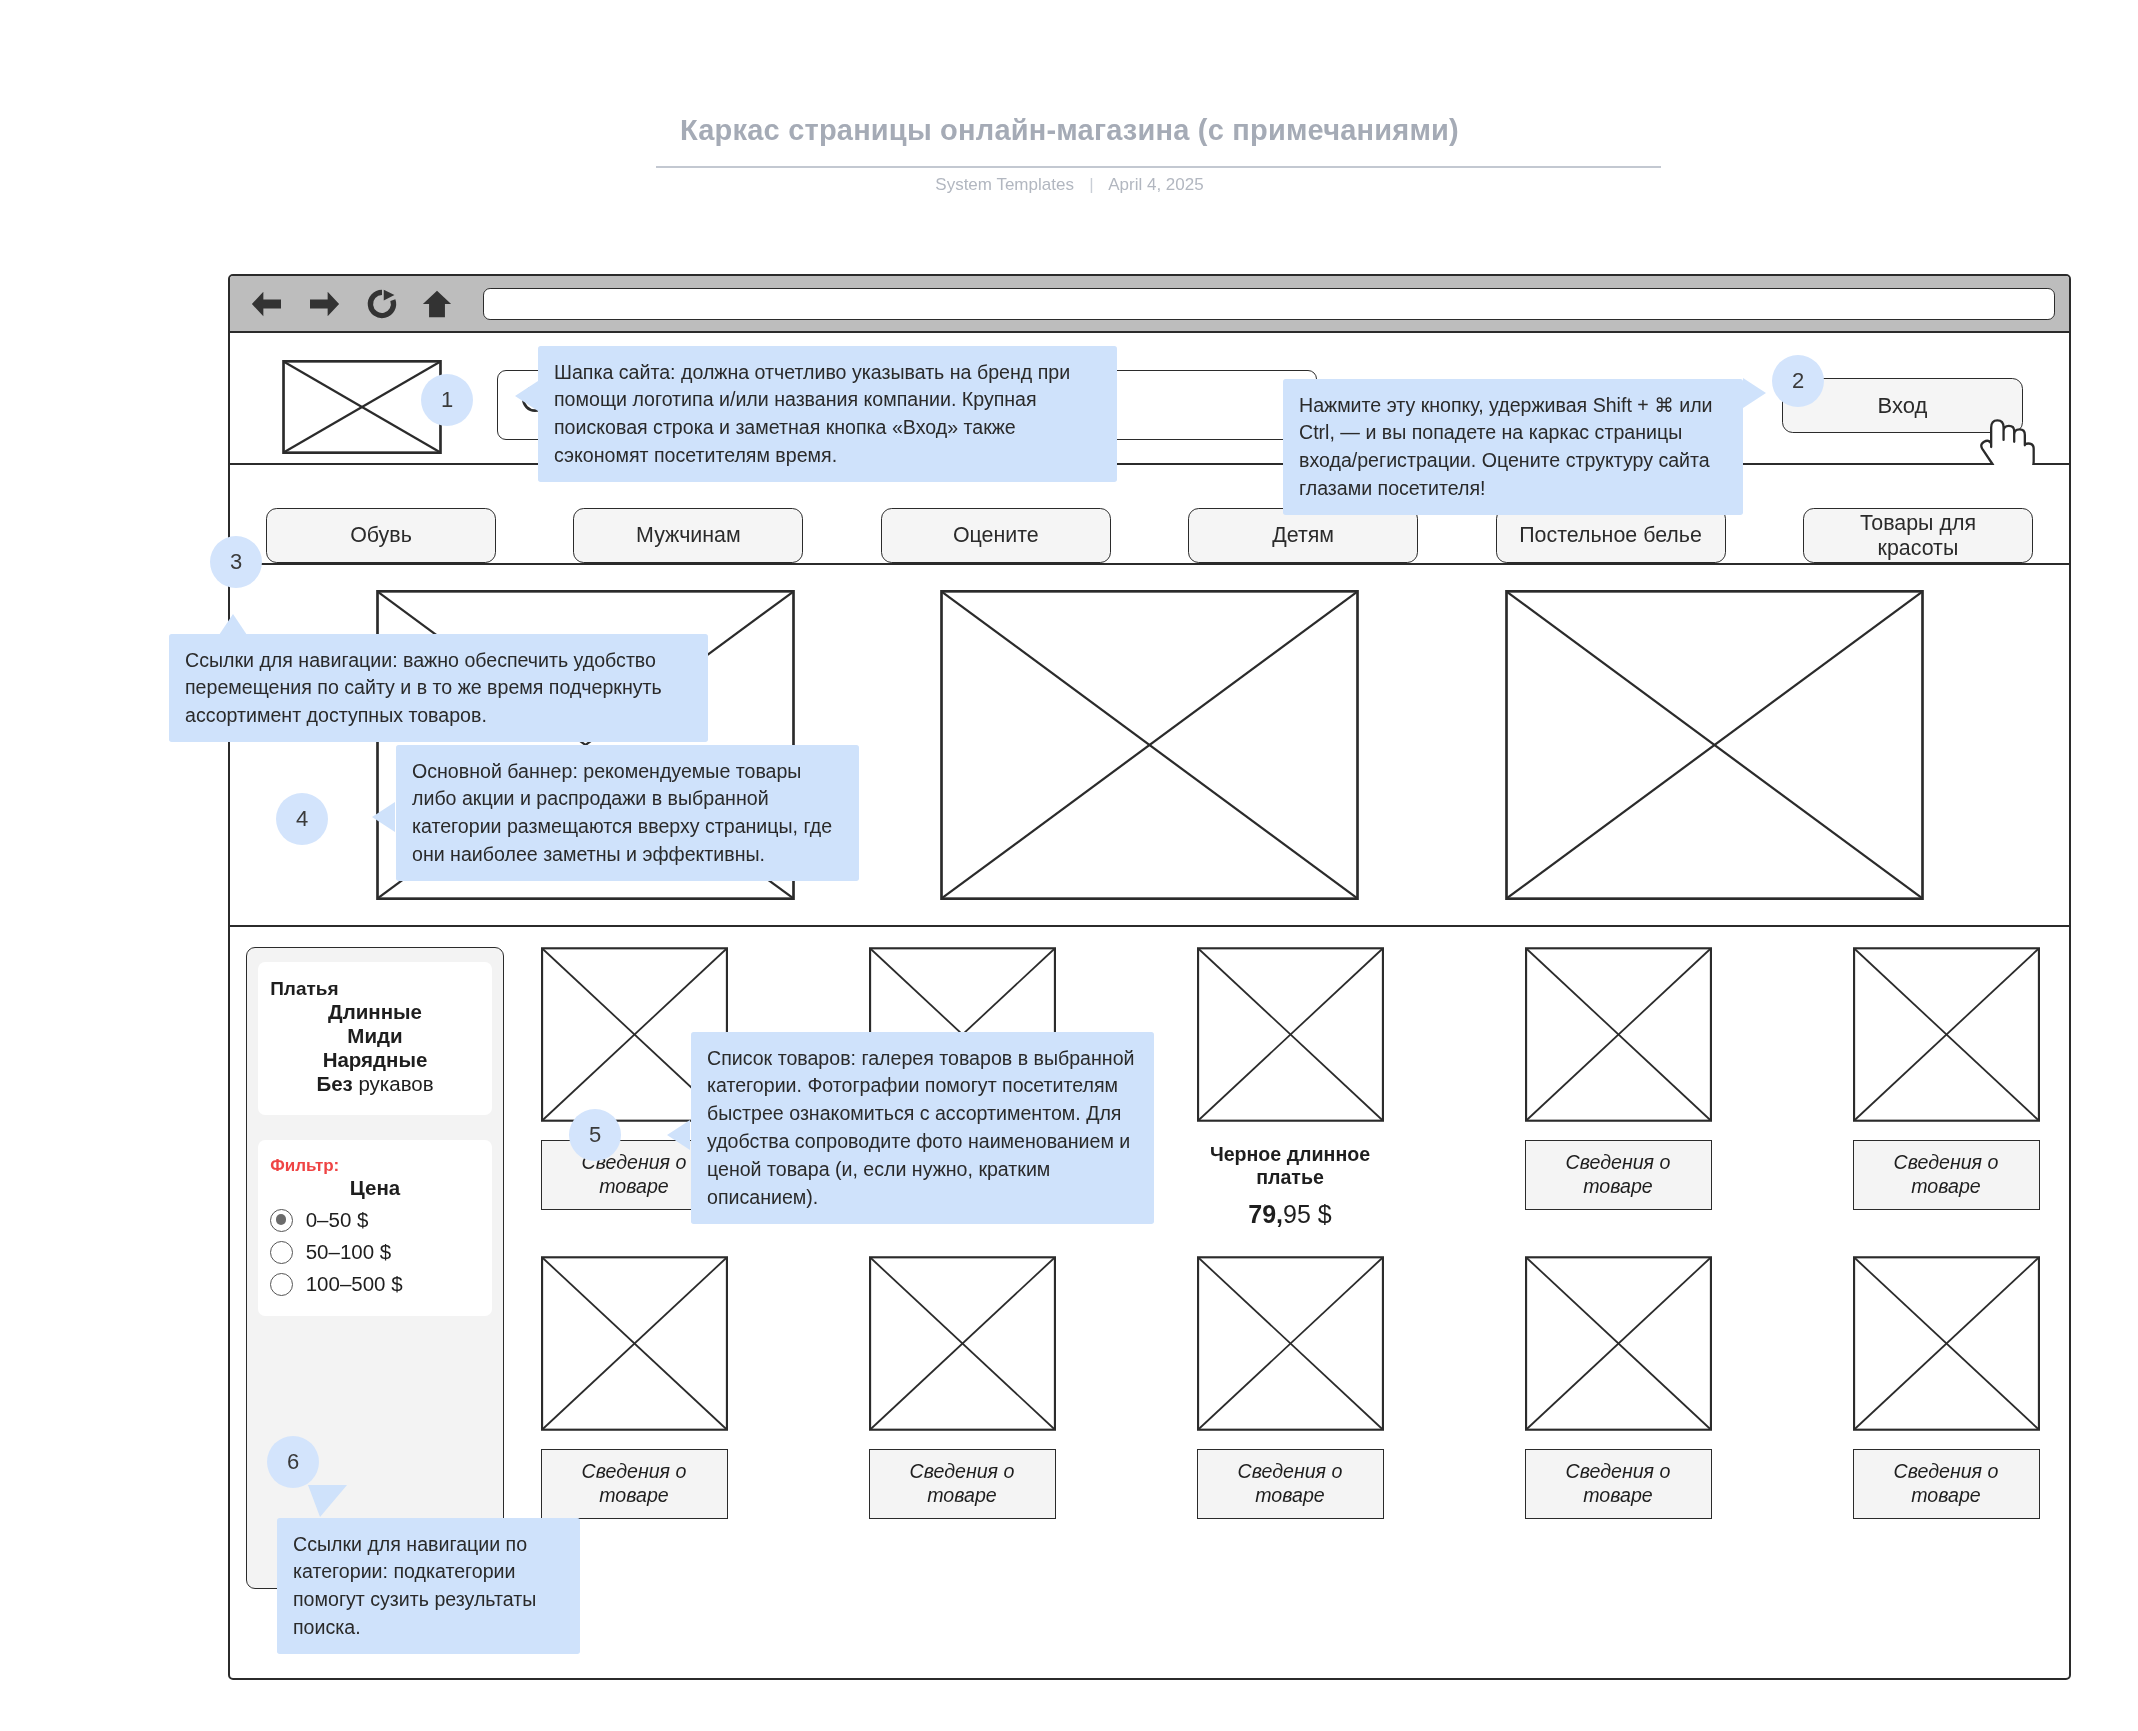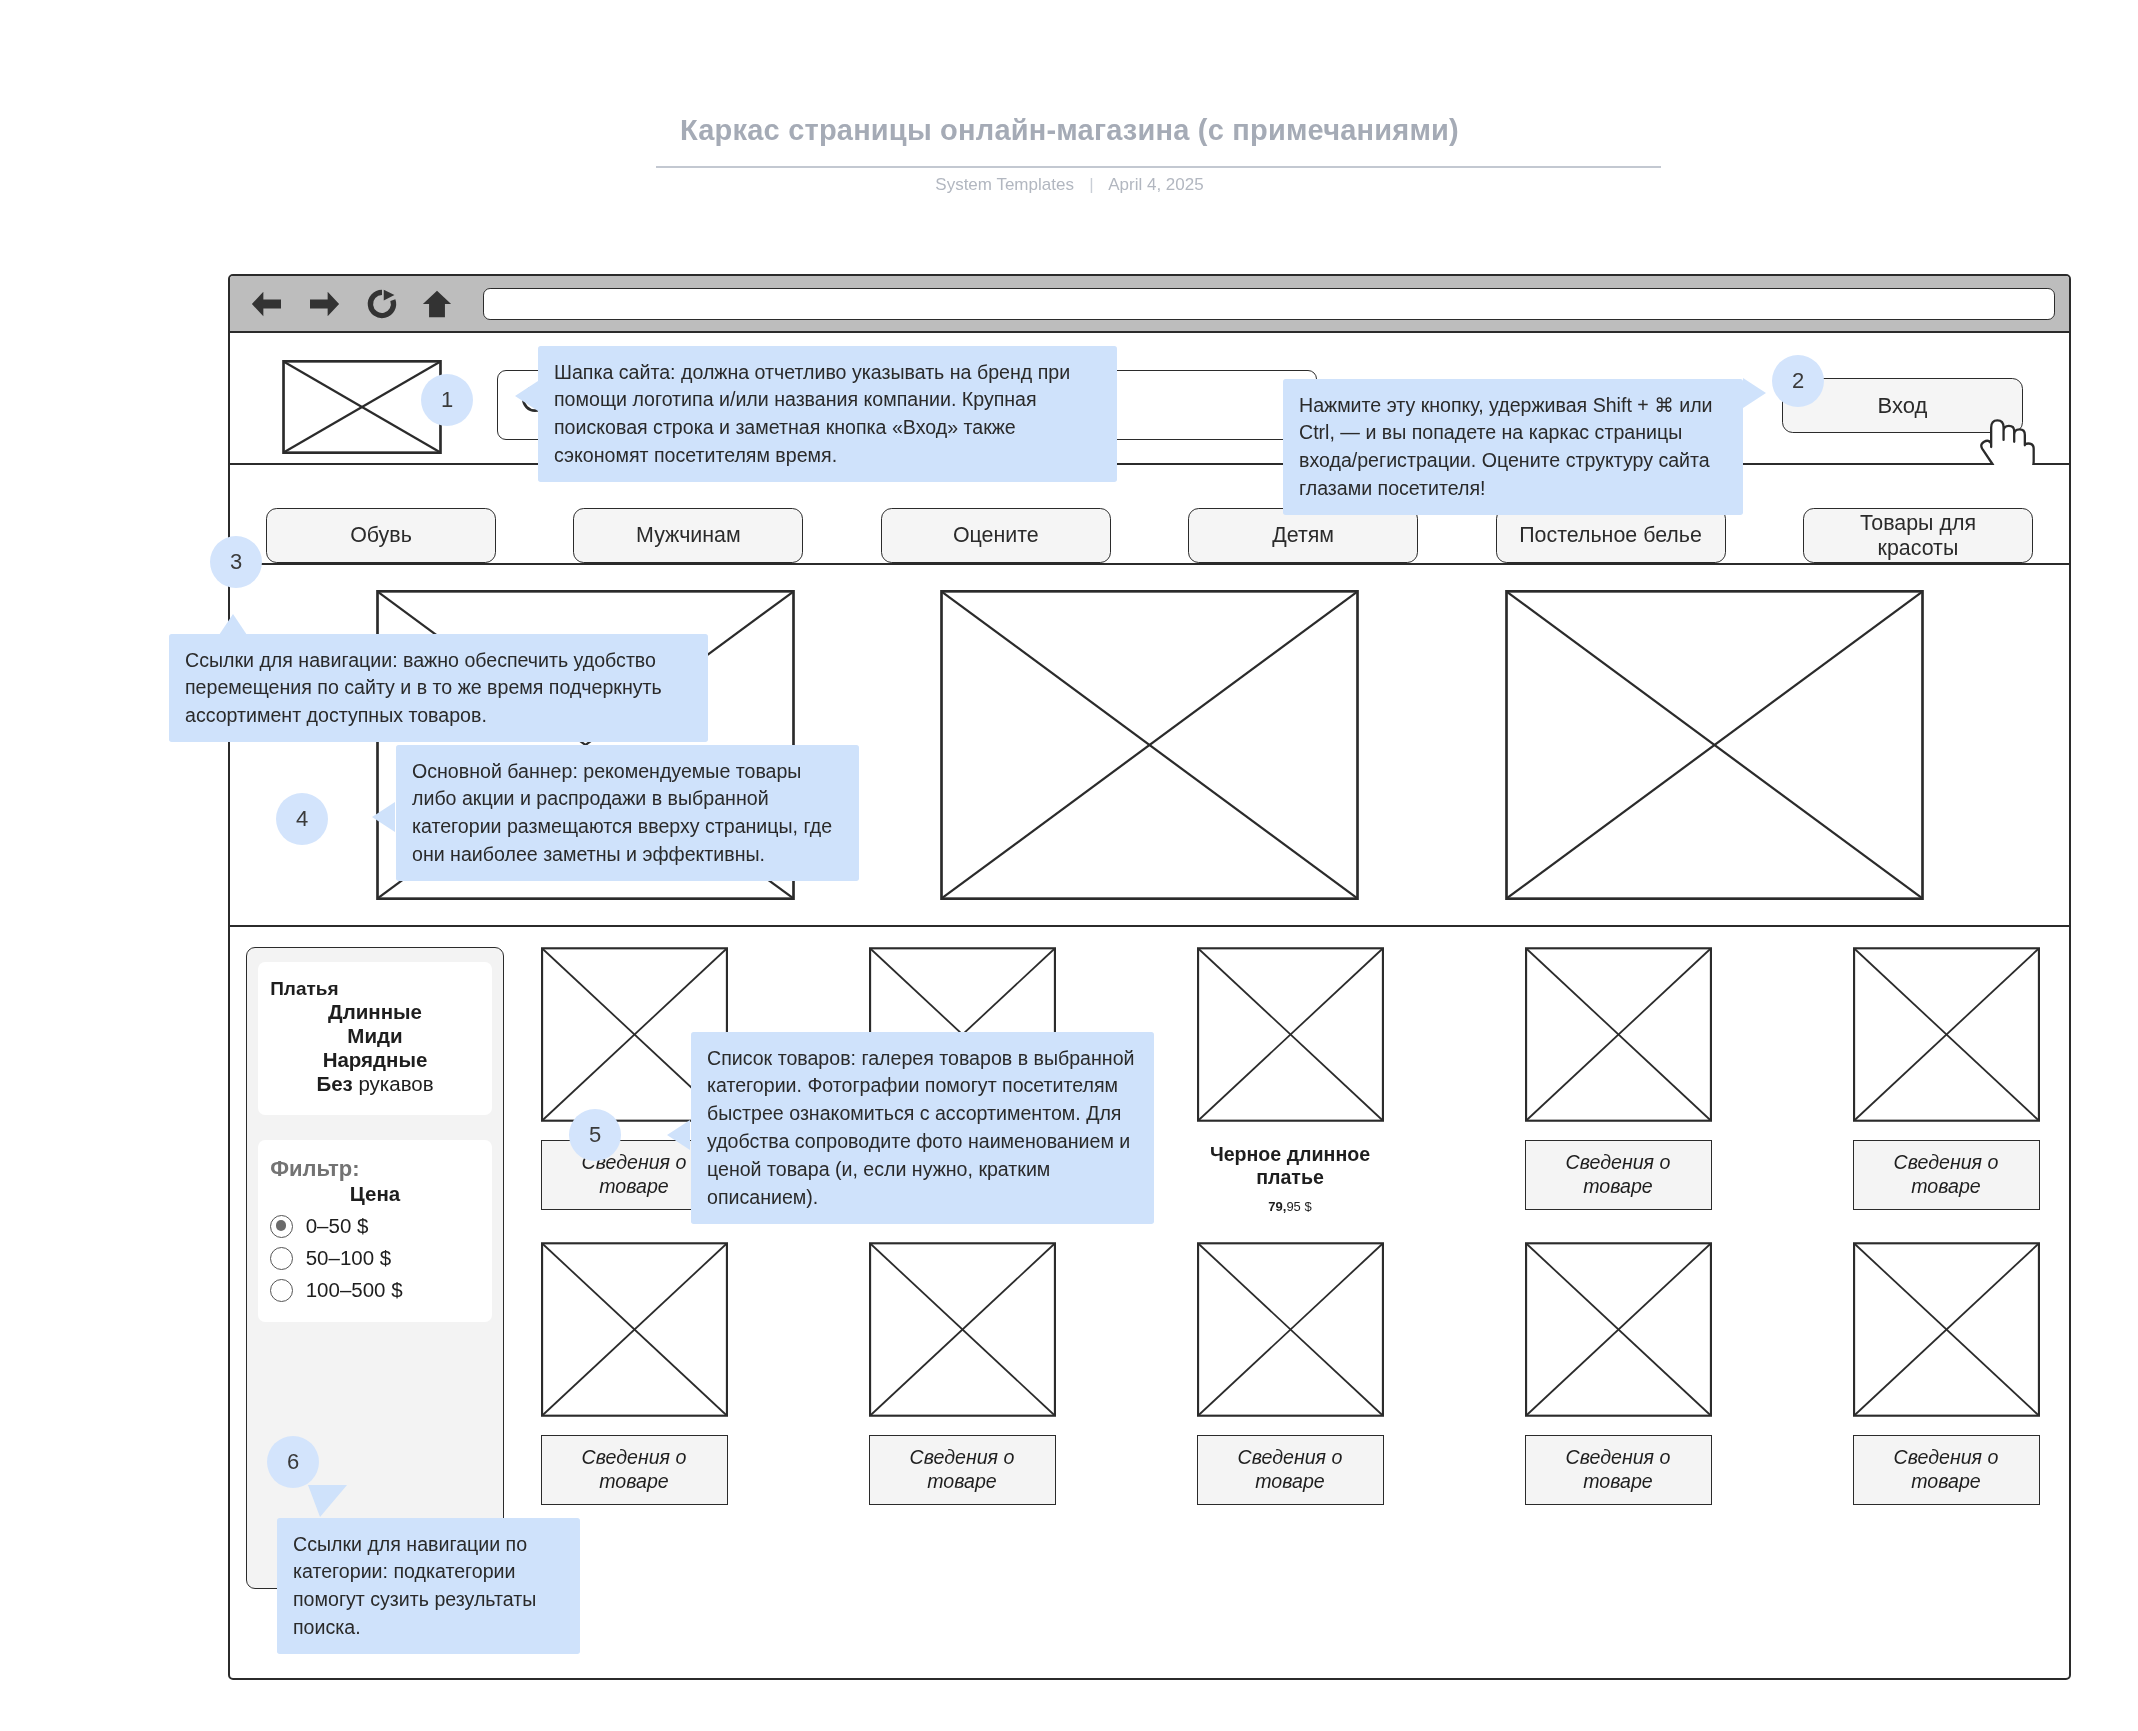--- a/index.html
+++ b/index.html
@@ -91,21 +91,21 @@
     width:258px; min-height:642px; background:#f3f3f3;
     border:1.8px solid #2b2b2b; border-radius:9px; padding:14.3px 10.7px;
   }
   .side-card {
     background:#fff; border-radius:7.1px; padding:16px 12.5px 19.6px 12.5px; margin-bottom:25px;
   }
   .side-card .head { font-size:19px; font-weight:bold; color:#1e1e1e; }
   .side-card .sub  { font-size:20.5px; font-weight:bold; color:#1e1e1e; text-align:center; }
   .side-card .sub.mixed b { font-weight:bold; }
   .side-card .sub.mixed span { font-weight:normal; }
-  .filter-title { font-size:22px; font-weight:bold; color:#737373; }
+  .filter-title { font-size:17px; font-weight:bold; color:#ef4444; }
   .filter-sub { font-size:20.5px; font-weight:bold; color:#1e1e1e; text-align:center; margin-bottom:7.1px;}
   .radio-row { display:flex; align-items:center; gap:12.5px; margin-top:8px; }
   .radio {
     width:23px; height:23px; border:1.8px solid #555; border-radius:50%;
     position:relative; flex:none;
   }
   .radio.on::after {
     content:""; position:absolute; left:4.5px; top:4.5px; width:10.7px; height:10.7px;
     border-radius:50%; background:#6b6b6b;
   }
@@ -117,21 +117,21 @@
   .prod-img { width:187px; height:175px; }
   .prod-caption {
     margin-top:18px; width:187px; height:70px; border:1.8px solid #2b2b2b;
     background:#f4f4f4; display:flex; align-items:center; justify-content:center;
     text-align:center; font-size:19.6px; font-style:italic; color:#1e1e1e; line-height:1.2;
   }
   .prod-caption.plain {
     border:none; background:transparent; font-style:normal;
   }
   .prod-name { font-size:19.6px; font-weight:bold; color:#1e1e1e; text-align:center; line-height:1.2; }
-  .prod-price { font-size:13px; color:#1e1e1e; text-align:center; margin-top:9px; }
+  .prod-price { font-size:25px; color:#1e1e1e; text-align:center; margin-top:9px; }
   .prod-price b { font-weight:bold; }
   .bubble {
     position:absolute; background:#cfe2fb; color:#2a2a2a;
     font-size:19.6px; line-height:1.42; padding:12.5px 16px; z-index:31;
     border-radius:2.7px;
   }
   .badge {
     position:absolute; width:52px; height:52px; border-radius:50%;
     background:#d3e4fc; color:#3a3a3a; font-size:22px;
     display:flex; align-items:center; justify-content:center; z-index:32;

